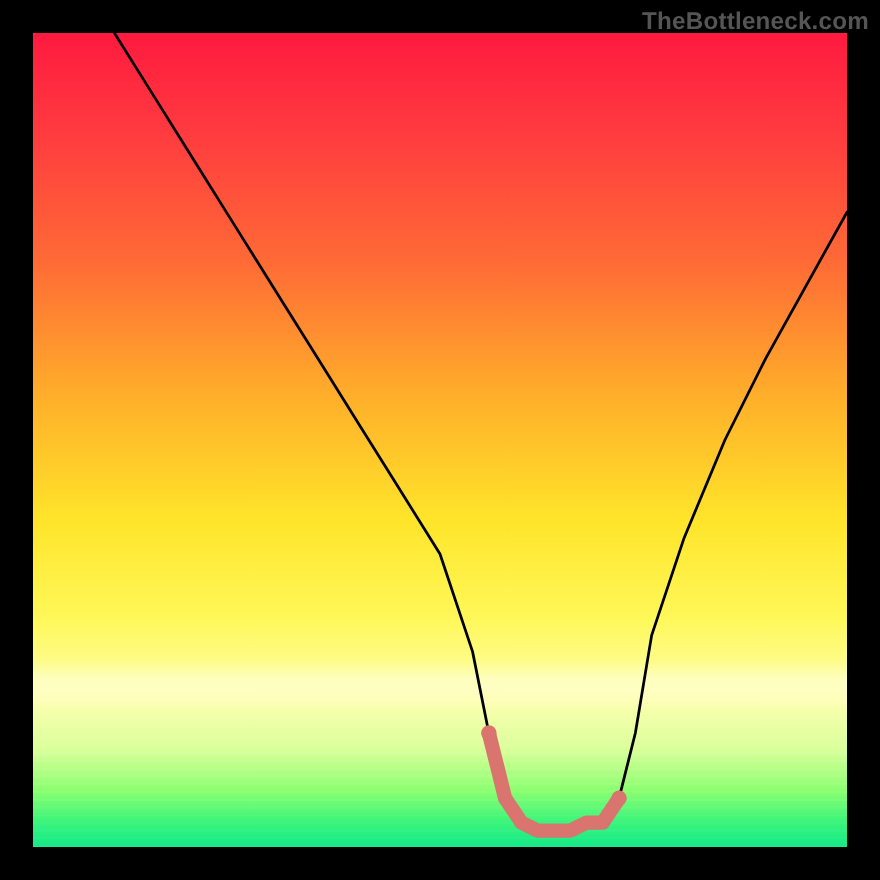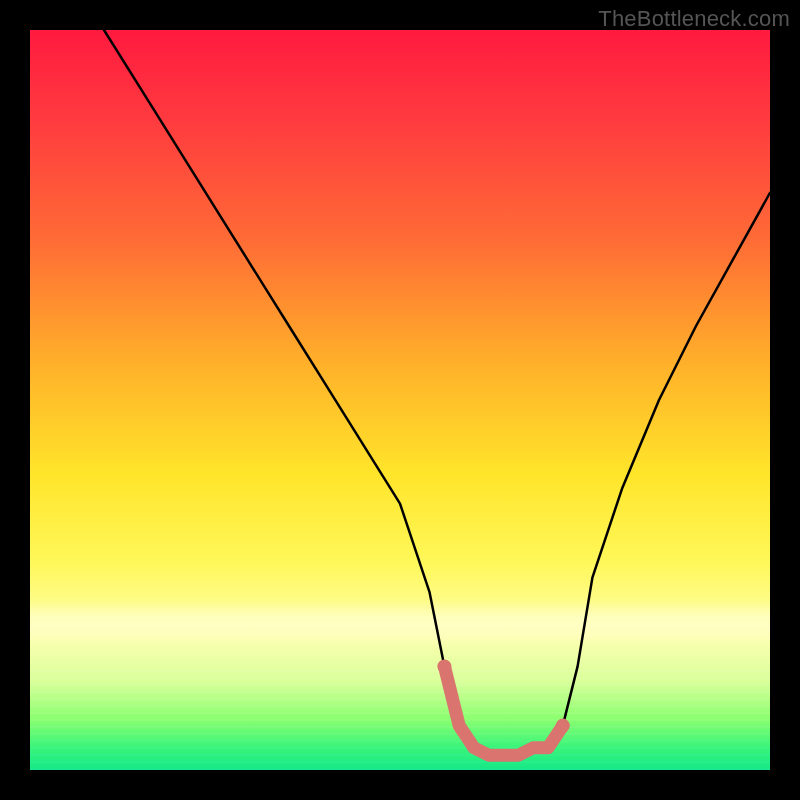--- a/index.html
+++ b/index.html
@@ -71,21 +71,21 @@
   svg.curves {
     position: absolute;
     inset: 0;
   }
   .watermark {
     position: absolute;
     top: 6px;
     right: 10px;
     font-family: Arial, Helvetica, sans-serif;
     font-size: 22px;
-    font-weight: 400;
+    font-weight: 700;
     color: #555;
     letter-spacing: 0.2px;
   }
 </style>
 </head>
 <body>
 
 <div class="frame">
   <div class="watermark">TheBottleneck.com</div>
 

